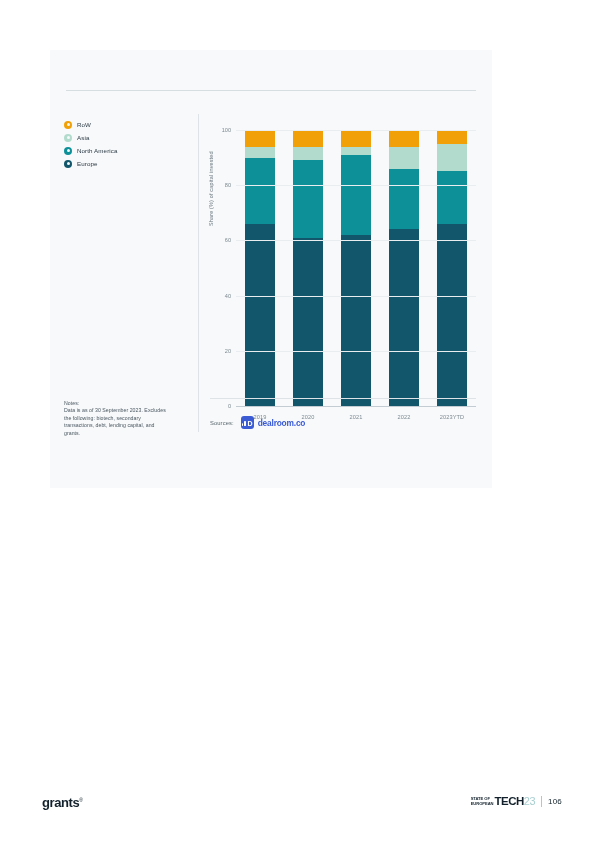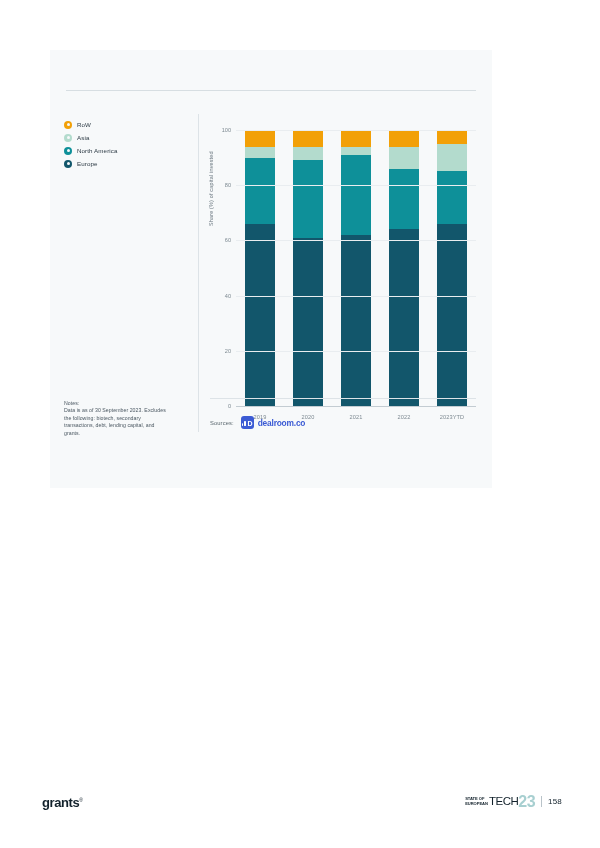--- a/index.html
+++ b/index.html
@@ -103,22 +103,22 @@
     font-size:13px;font-weight:700;color:#12212b;letter-spacing:-.4px;
   }
   .footer-left sup{font-size:5px;vertical-align:super;font-weight:400;}
   .footer-right{
     position:absolute;right:38px;top:796px;display:flex;align-items:center;
   }
   .soet{display:flex;flex-direction:column;justify-content:center;margin-right:1px;}
   .soet span{
     font-size:4.1px;font-weight:700;color:#12212b;line-height:4.6px;letter-spacing:-.05px;
   }
-  .tech{font-size:11.5px;font-weight:400;color:#12212b;letter-spacing:-.5px;line-height:11px;}
-  .yr23{font-size:16px;font-weight:700;color:#a7cfd0;letter-spacing:-.5px;line-height:11px;}
+  .tech{font-size:11.5px;font-weight:700;color:#12212b;letter-spacing:-.5px;line-height:11px;}
+  .yr23{font-size:11px;font-weight:400;color:#a7cfd0;letter-spacing:-.5px;line-height:11px;}
   .vbar{width:1px;height:11px;background:#b9c3c9;margin:0 6px;}
   .pagenum{font-size:8px;color:#12212b;letter-spacing:.2px;}
 </style>
 </head>
 <body>
 
 <div class="card">
 
   <div class="title-rule"></div>
 
@@ -236,14 +236,14 @@
 </div>
 
 <div class="footer-right">
   <span class="soet">
     <span>STATE OF</span>
     <span>EUROPEAN</span>
   </span>
   <span class="tech">TECH</span>
   <span class="yr23">23</span>
   <span class="vbar"></span>
-  <span class="pagenum">158</span>
+  <span class="pagenum">106</span>
 </div>
 
 </body></html>

